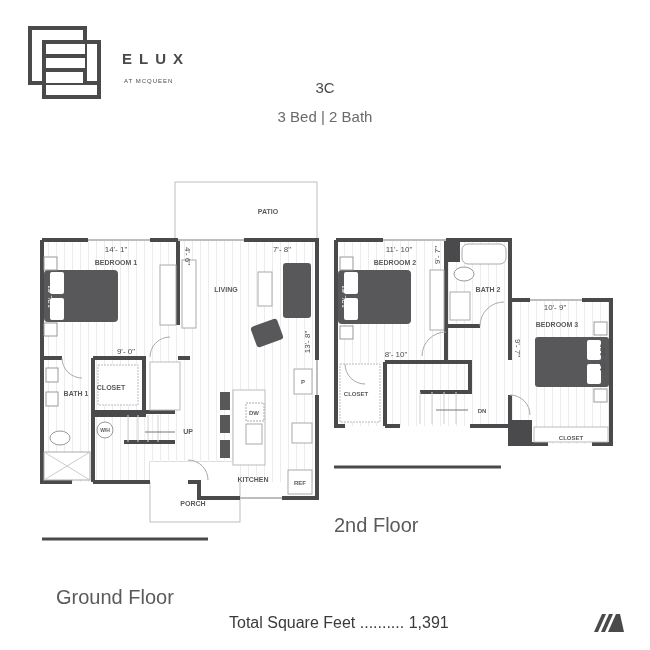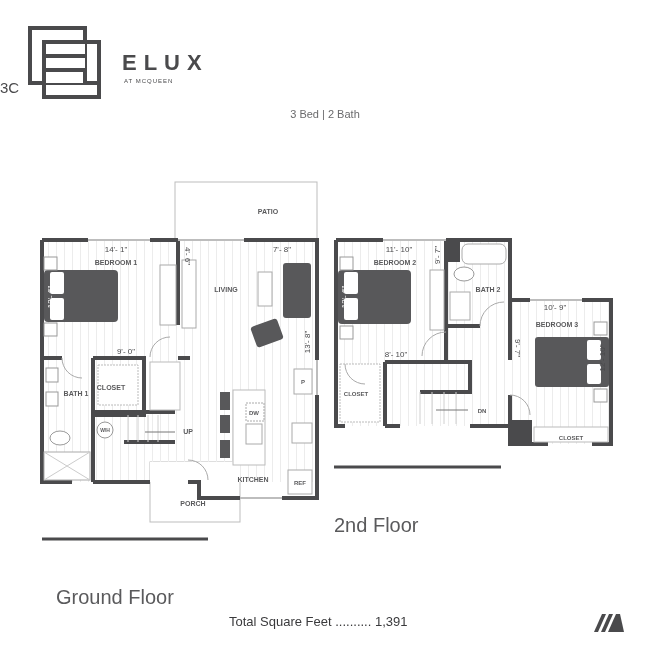--- a/index.html
+++ b/index.html
@@ -1,23 +1,23 @@
 <!DOCTYPE html>
 <html><head>
 <meta charset="utf-8">
 <style>
   html, body { margin:0; padding:0; background:#ffffff; }
   body { width:650px; height:650px; position:relative; overflow:hidden; font-family:"Liberation Sans", sans-serif; color:#4a4a4c; }
   .abs { position:absolute; }
-  .logo-text { left:122px; top:50px; font-size:22px; letter-spacing:7px; font-weight:bold; color:#4a4a4c; }
+  .logo-text { left:122px; top:50px; font-size:15px; letter-spacing:7px; font-weight:bold; color:#4a4a4c; }
   .logo-sub { left:124px; top:78px; font-size:6px; letter-spacing:1px; color:#4a4a4c; }
-  .unit-name { left:0; width:650px; top:79px; font-size:15px; color:#4a4a4c; }
-  .unit-sub { left:0; width:650px; top:108px; text-align:center; font-size:11px; color:#6a6a6c; }
+  .unit-name { left:0; width:650px; top:79px; text-align:center; font-size:15px; color:#4a4a4c; }
+  .unit-sub { left:0; width:650px; top:108px; text-align:center; font-size:15px; color:#6a6a6c; }
   .floor-label { font-size:20px; color:#5a5a5c;margin-top:44px; }
-  .total { left:229px; top:614px; font-size:13px; color:#3a3a3c; }
+  .total { left:229px; top:614px; font-size:16px; color:#3a3a3c; }
   svg text { font-family:"Liberation Sans", sans-serif; }
   .room { font-size:7px; font-weight:bold; fill:#5a5a5c; }
   .dim { font-size:8px; fill:#4a4a4c; }
 </style>
 </head>
 <body>
 
 <svg class="abs" style="left:28px;top:26px" width="75" height="75">
   <g fill="none" stroke="#4a4a4c" stroke-width="4">
     <rect x="2" y="2" width="55" height="55"></rect>

